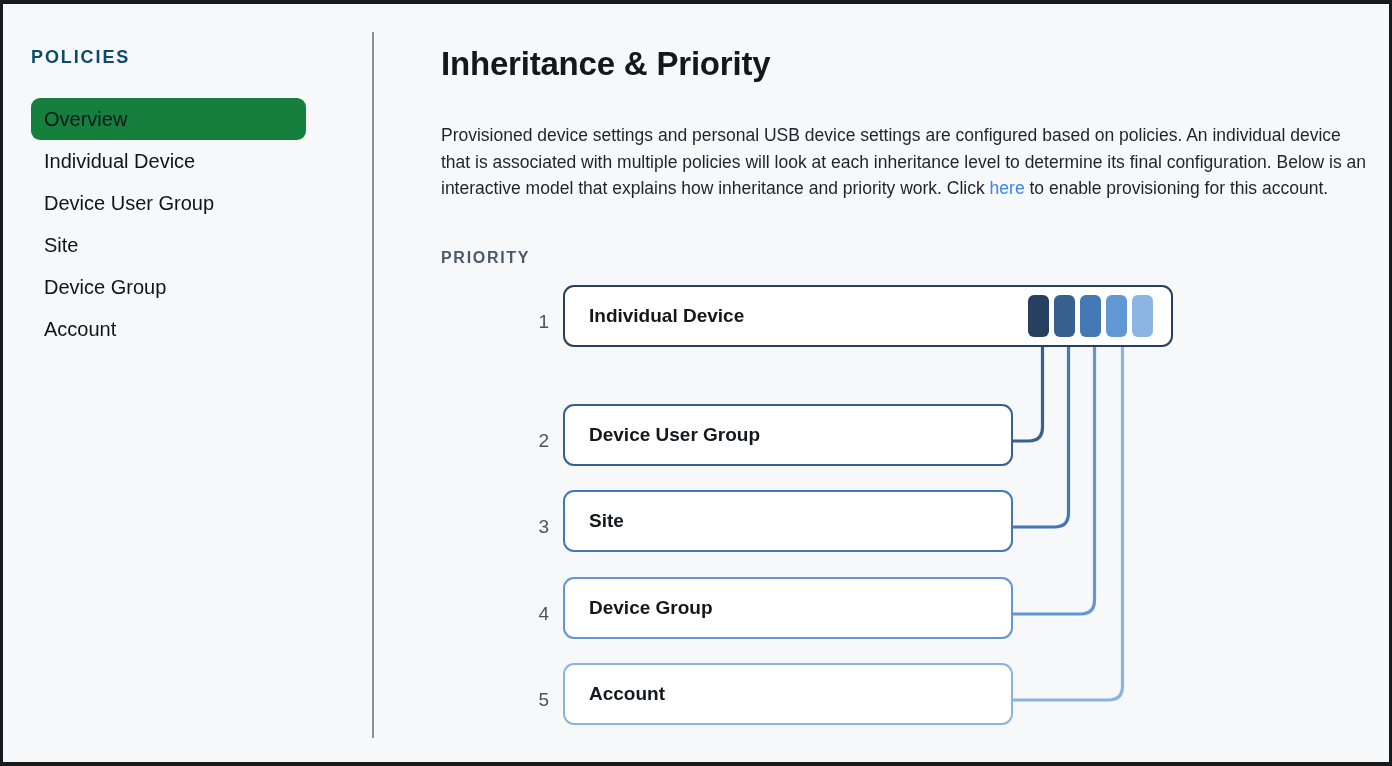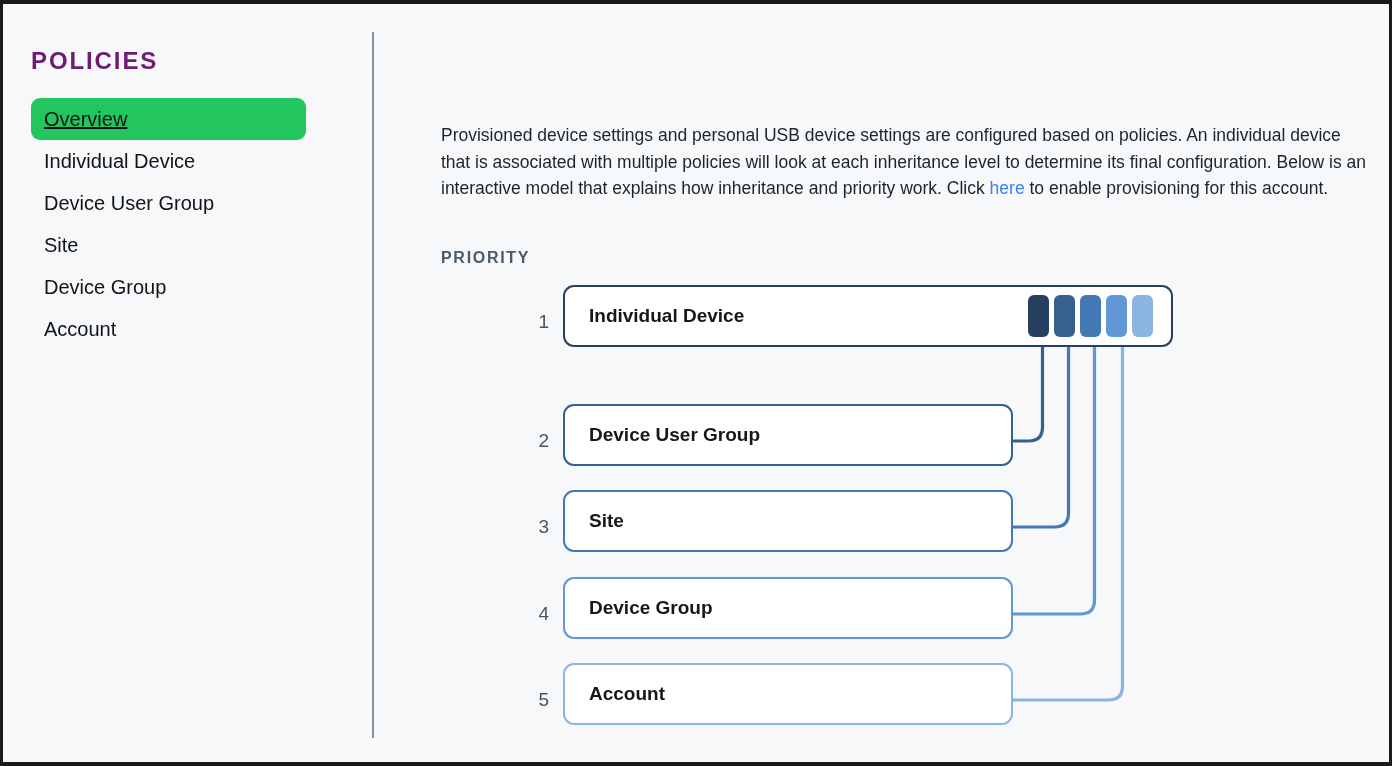--- a/index.html
+++ b/index.html
@@ -22,38 +22,38 @@
   
   .sidebar {
     position: absolute;
     left: 0; top: 0;
     width: 367px; height: 100%;
     background: #f6f8f9;
   }
   .sidebar-heading {
     position: absolute;
     left: 28px; top: 43px;
-    font-size: 24px;
+    font-size: 18px;
     font-weight: 600;
     letter-spacing: 1.9px;
-    color: #701a75;
+    color: #0c4a6e;
   }
   .nav { position: absolute; left: 28px; top: 94px; width: 275px; }
   .nav-item {
     display: block;
     height: 42px;
     line-height: 42px;
     padding-left: 13px;
     font-size: 20px;
     color: #111418;
     border-radius: 9px;
     white-space: nowrap;
     cursor: pointer;
   }
-  .nav-item.active { background: #22c55e; font-weight: 400; text-decoration: underline; }
+  .nav-item.active { background: #15803d; font-weight: 400; }
 
   .divider {
     position: absolute;
     left: 369px; top: 28px;
     width: 2px; height: 706px;
     background: #8a9096;
   }
 
   
   .main {
@@ -152,20 +152,21 @@
       <div class="nav-item">Device User Group</div>
       <div class="nav-item">Site</div>
       <div class="nav-item">Device Group</div>
       <div class="nav-item">Account</div>
     </div>
   </div>
 
   <div class="divider"></div>
 
   <div class="main">
+    <div class="page-title">Inheritance &amp; Priority</div>
 
     <p class="intro"><span>Provisioned device settings and personal USB device settings are configured based on policies. An individual device that is associated with multiple policies will look at each inheritance level to determine its final configuration. Below is an interactive model that explains how inheritance and priority work. Click </span><a href="#">here</a><span> to enable provisioning for this account.</span></p>
 
     <div class="section-label">PRIORITY</div>
 
     <div class="diagram">
 
       <svg viewBox="0 0 820 460">
 
         <path d="M 601.5 42 L 601.5 145 Q 601.5 159 587.5 159 L 572 159" fill="none" stroke="#37608f" stroke-width="3.2"></path>

